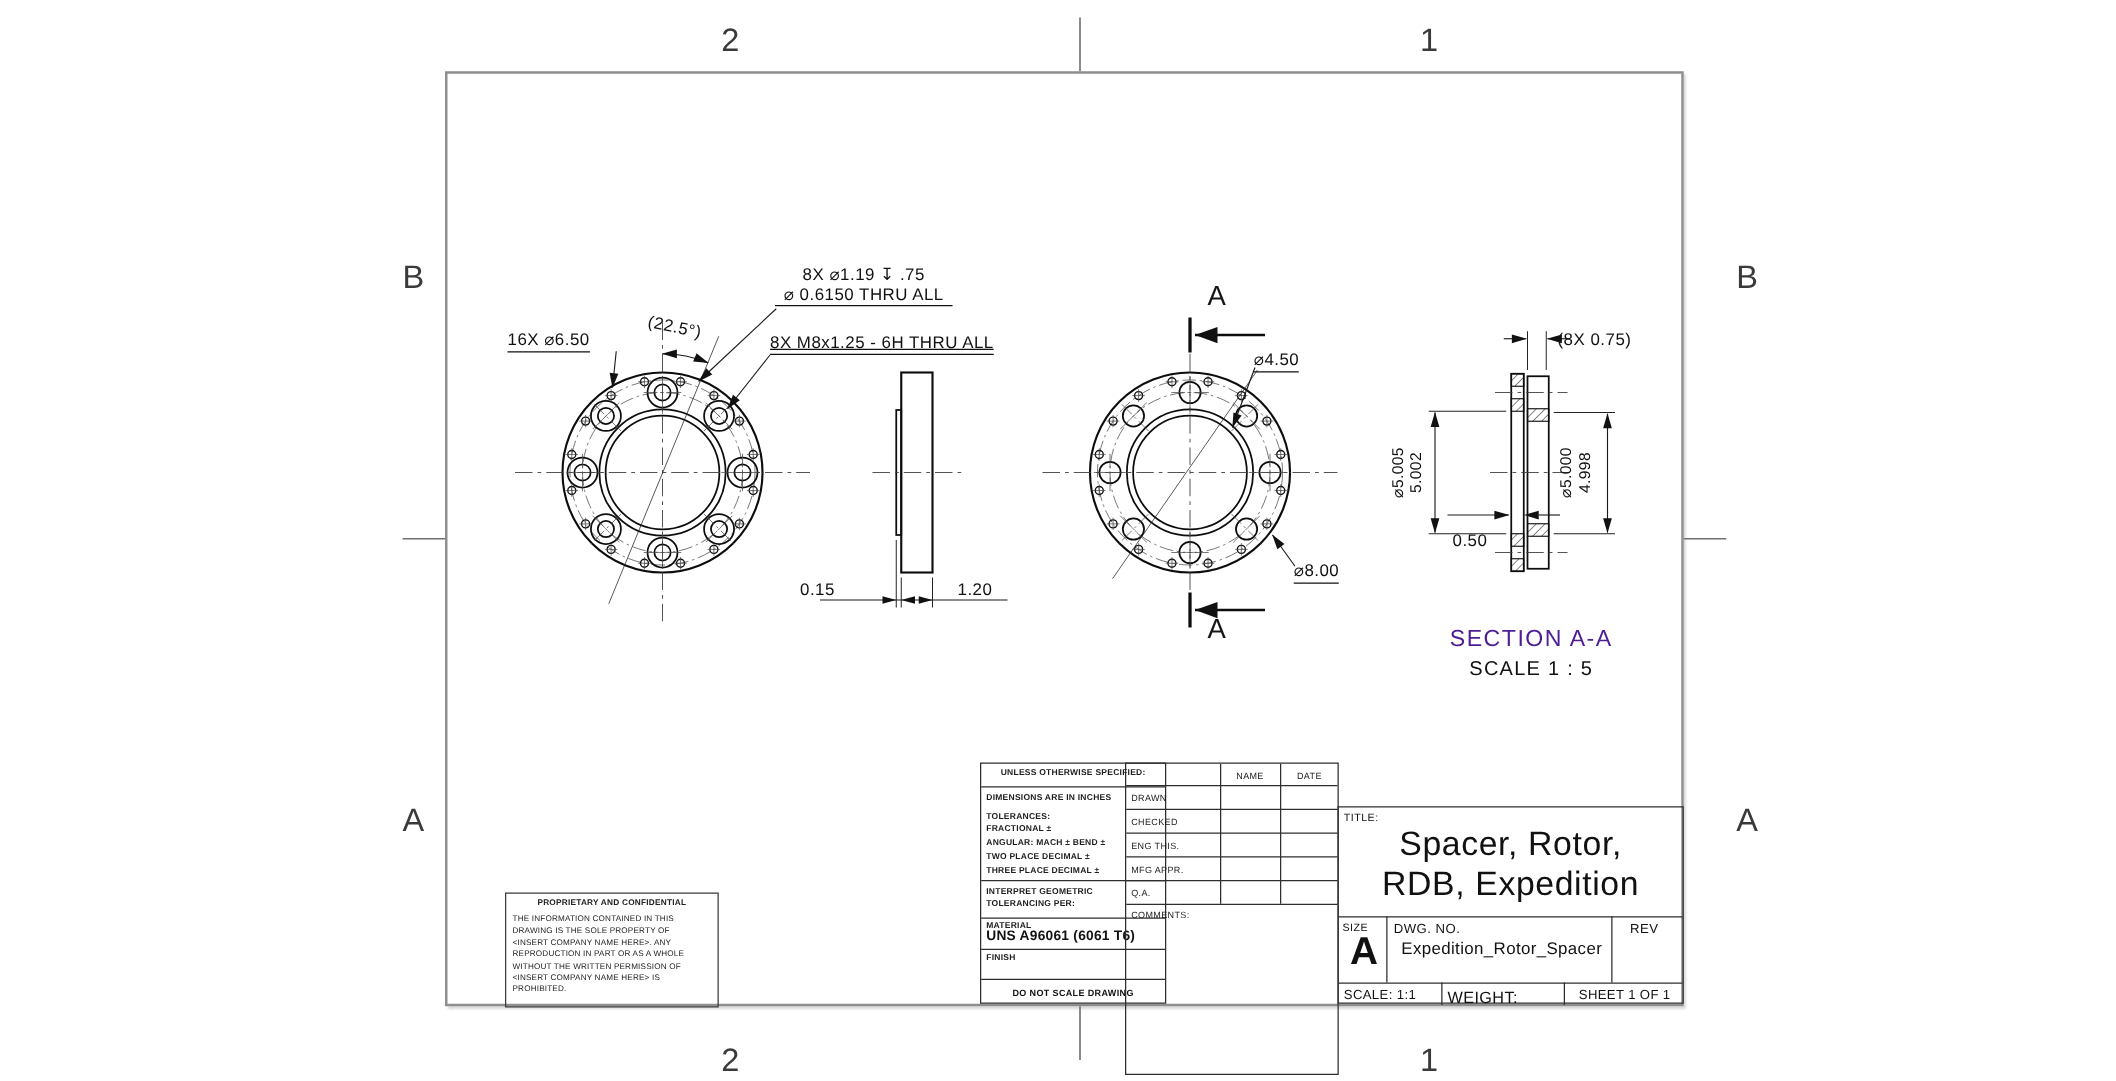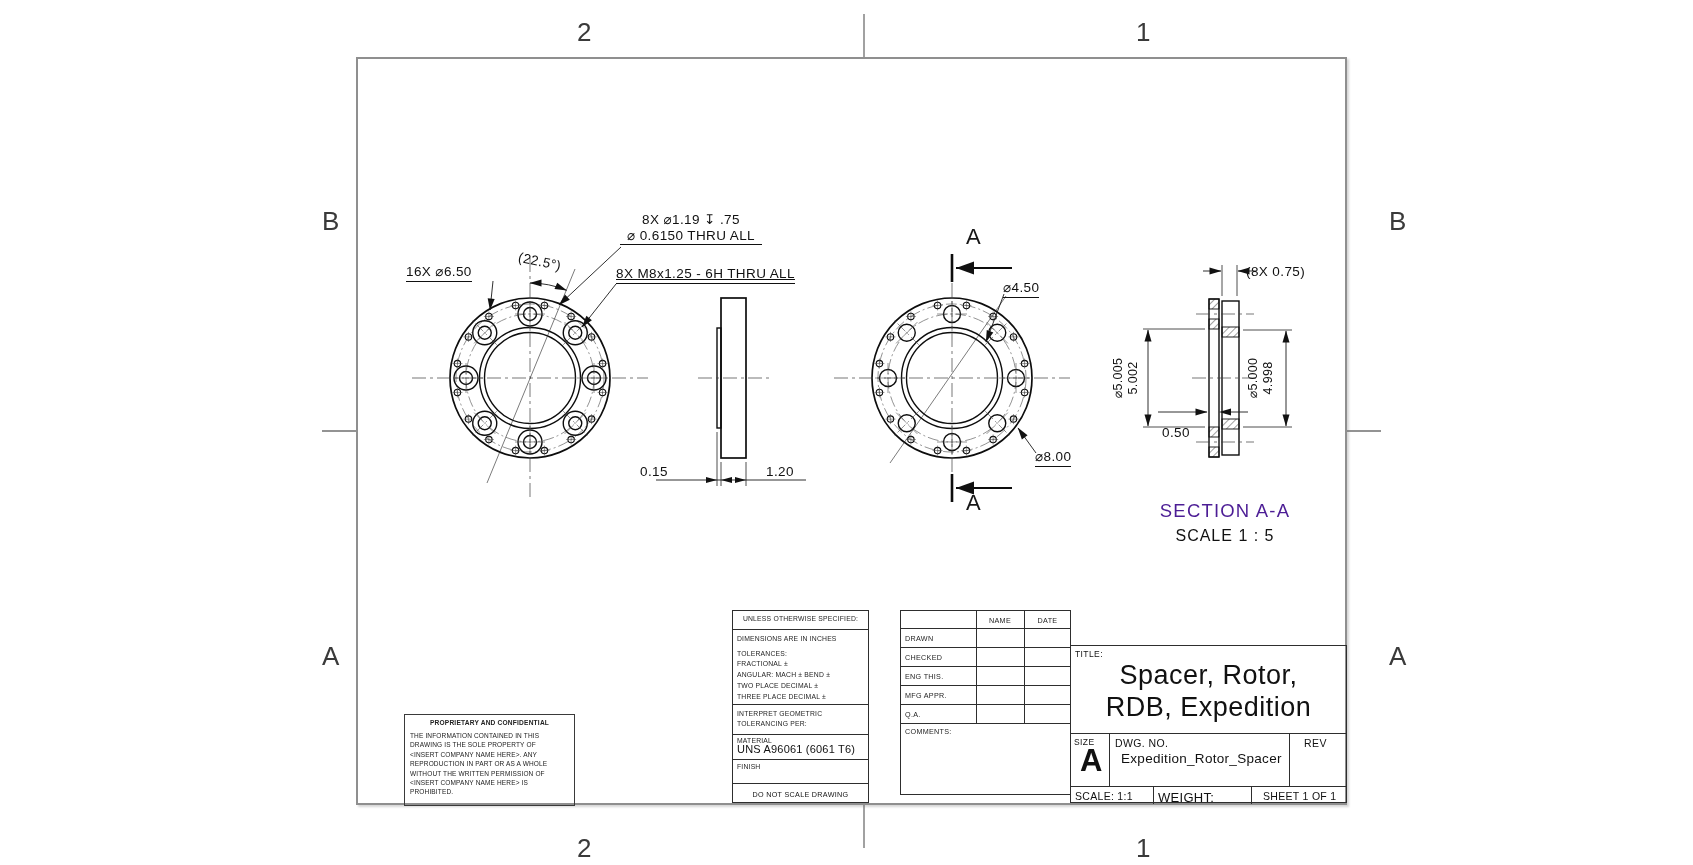--- a/index.html
+++ b/index.html
@@ -320,42 +320,42 @@
   <div class="rotdim" style="left:1261px;top:378px;">
     <div>⌀5.000</div>
     <div>4.998</div>
   </div>
 
   <div class="seclabel" style="left:966px;top:224px;">A</div>
   <div class="seclabel" style="left:966px;top:490px;">A</div>
   <div class="abs ctr" style="left:1130px;top:500px;width:190px;font-size:18.5px;font-weight:300;letter-spacing:1.2px;color:#4c1d95;">SECTION A-A</div>
   <div class="abs ctr" style="left:1130px;top:527px;width:190px;font-size:16px;font-weight:300;letter-spacing:1px;color:#111;">SCALE 1 : 5</div>
 
-  <div class="tbx" style="left:732px;top:610px;width:137px;height:193px;">
+  <div class="tbx" style="left:784px;top:610px;width:149px;height:193px;font-weight:bold;">
     <div class="abs tsm ctr" style="left:0;top:3px;width:100%;">UNLESS OTHERWISE SPECIFIED:</div>
     <div class="hline" style="left:0;top:18px;width:100%;"></div>
     <div class="abs tsm" style="left:4px;top:23px;">DIMENSIONS ARE IN INCHES</div>
     <div class="abs tsm" style="left:4px;top:38px;">TOLERANCES:</div>
     <div class="abs tsm" style="left:4px;top:48px;">FRACTIONAL ±</div>
     <div class="abs tsm" style="left:4px;top:59px;">ANGULAR: MACH ±   BEND ±</div>
     <div class="abs tsm" style="left:4px;top:70px;">TWO PLACE DECIMAL    ±</div>
     <div class="abs tsm" style="left:4px;top:81px;">THREE PLACE DECIMAL  ±</div>
     <div class="hline" style="left:0;top:93px;width:100%;"></div>
     <div class="abs tsm" style="left:4px;top:98px;">INTERPRET GEOMETRIC</div>
     <div class="abs tsm" style="left:4px;top:108px;">TOLERANCING PER:</div>
     <div class="hline" style="left:0;top:123px;width:100%;"></div>
     <div class="abs tsm" style="left:4px;top:125px;">MATERIAL</div>
     <div class="abs" style="left:4px;top:132px;font-size:11px;letter-spacing:.2px;">UNS A96061 (6061 T6)</div>
     <div class="hline" style="left:0;top:148px;width:100%;"></div>
     <div class="abs tsm" style="left:4px;top:151px;">FINISH</div>
     <div class="hline" style="left:0;top:172px;width:100%;"></div>
     <div class="abs ctr" style="left:0;top:179px;width:100%;font-size:7.2px;letter-spacing:.3px;">DO NOT SCALE DRAWING</div>
   </div>
 
-  <div class="tbx" style="left:900px;top:610px;width:171px;height:185px;">
+  <div class="tbx" style="left:900px;top:610px;width:171px;height:250px;">
     <div class="vline" style="left:75px;top:0;height:112px;"></div>
     <div class="vline" style="left:123px;top:0;height:112px;"></div>
     <div class="abs tb-label ctr" style="left:75px;top:5px;width:48px;">NAME</div>
     <div class="abs tb-label ctr" style="left:123px;top:5px;width:47px;">DATE</div>
     <div class="hline" style="left:0;top:17px;width:100%;"></div>
     <div class="hline" style="left:0;top:36px;width:100%;"></div>
     <div class="hline" style="left:0;top:55px;width:100%;"></div>
     <div class="hline" style="left:0;top:74px;width:100%;"></div>
     <div class="hline" style="left:0;top:93px;width:100%;"></div>
     <div class="hline" style="left:0;top:112px;width:100%;"></div>

